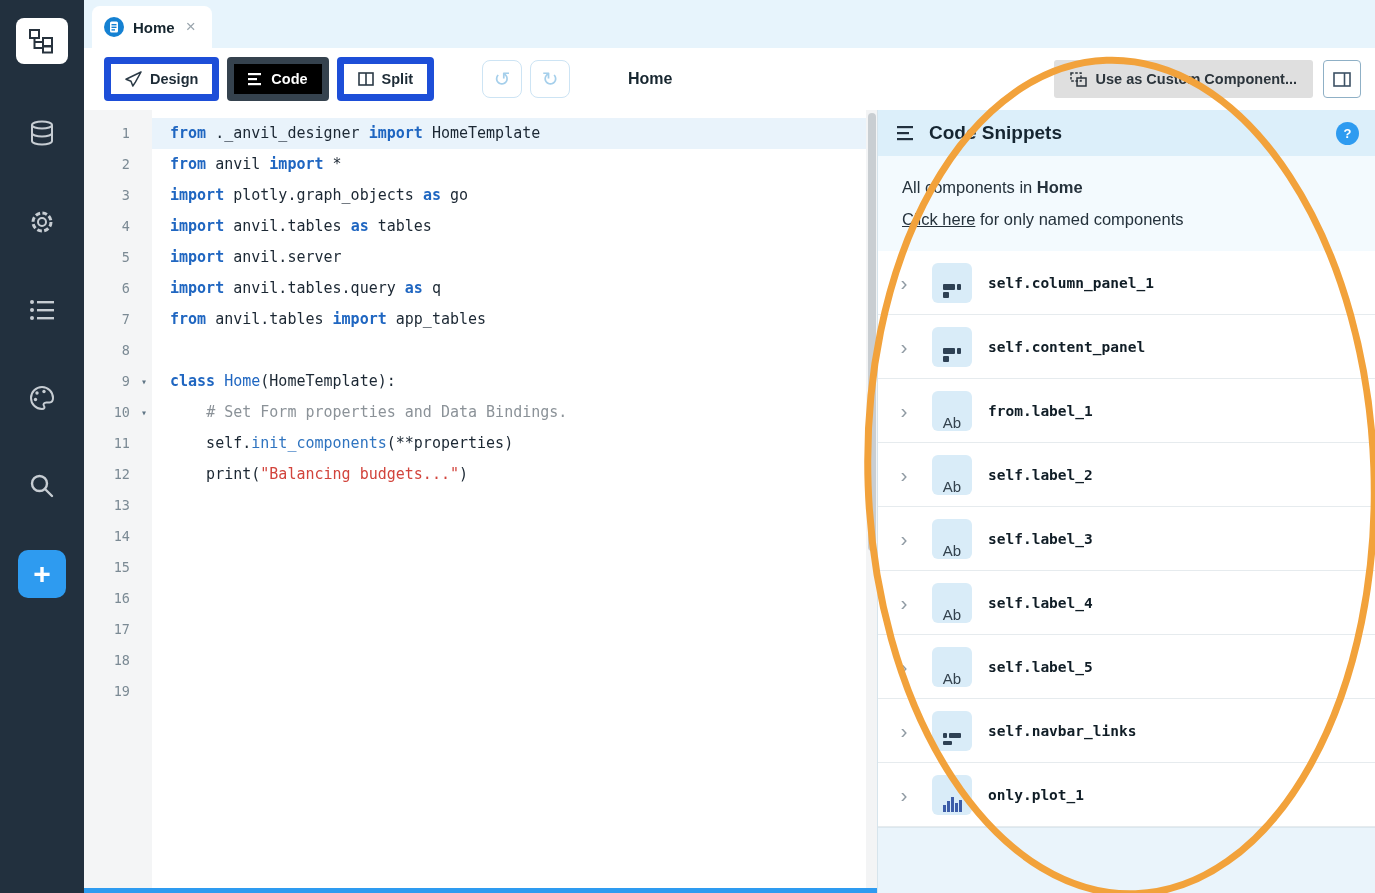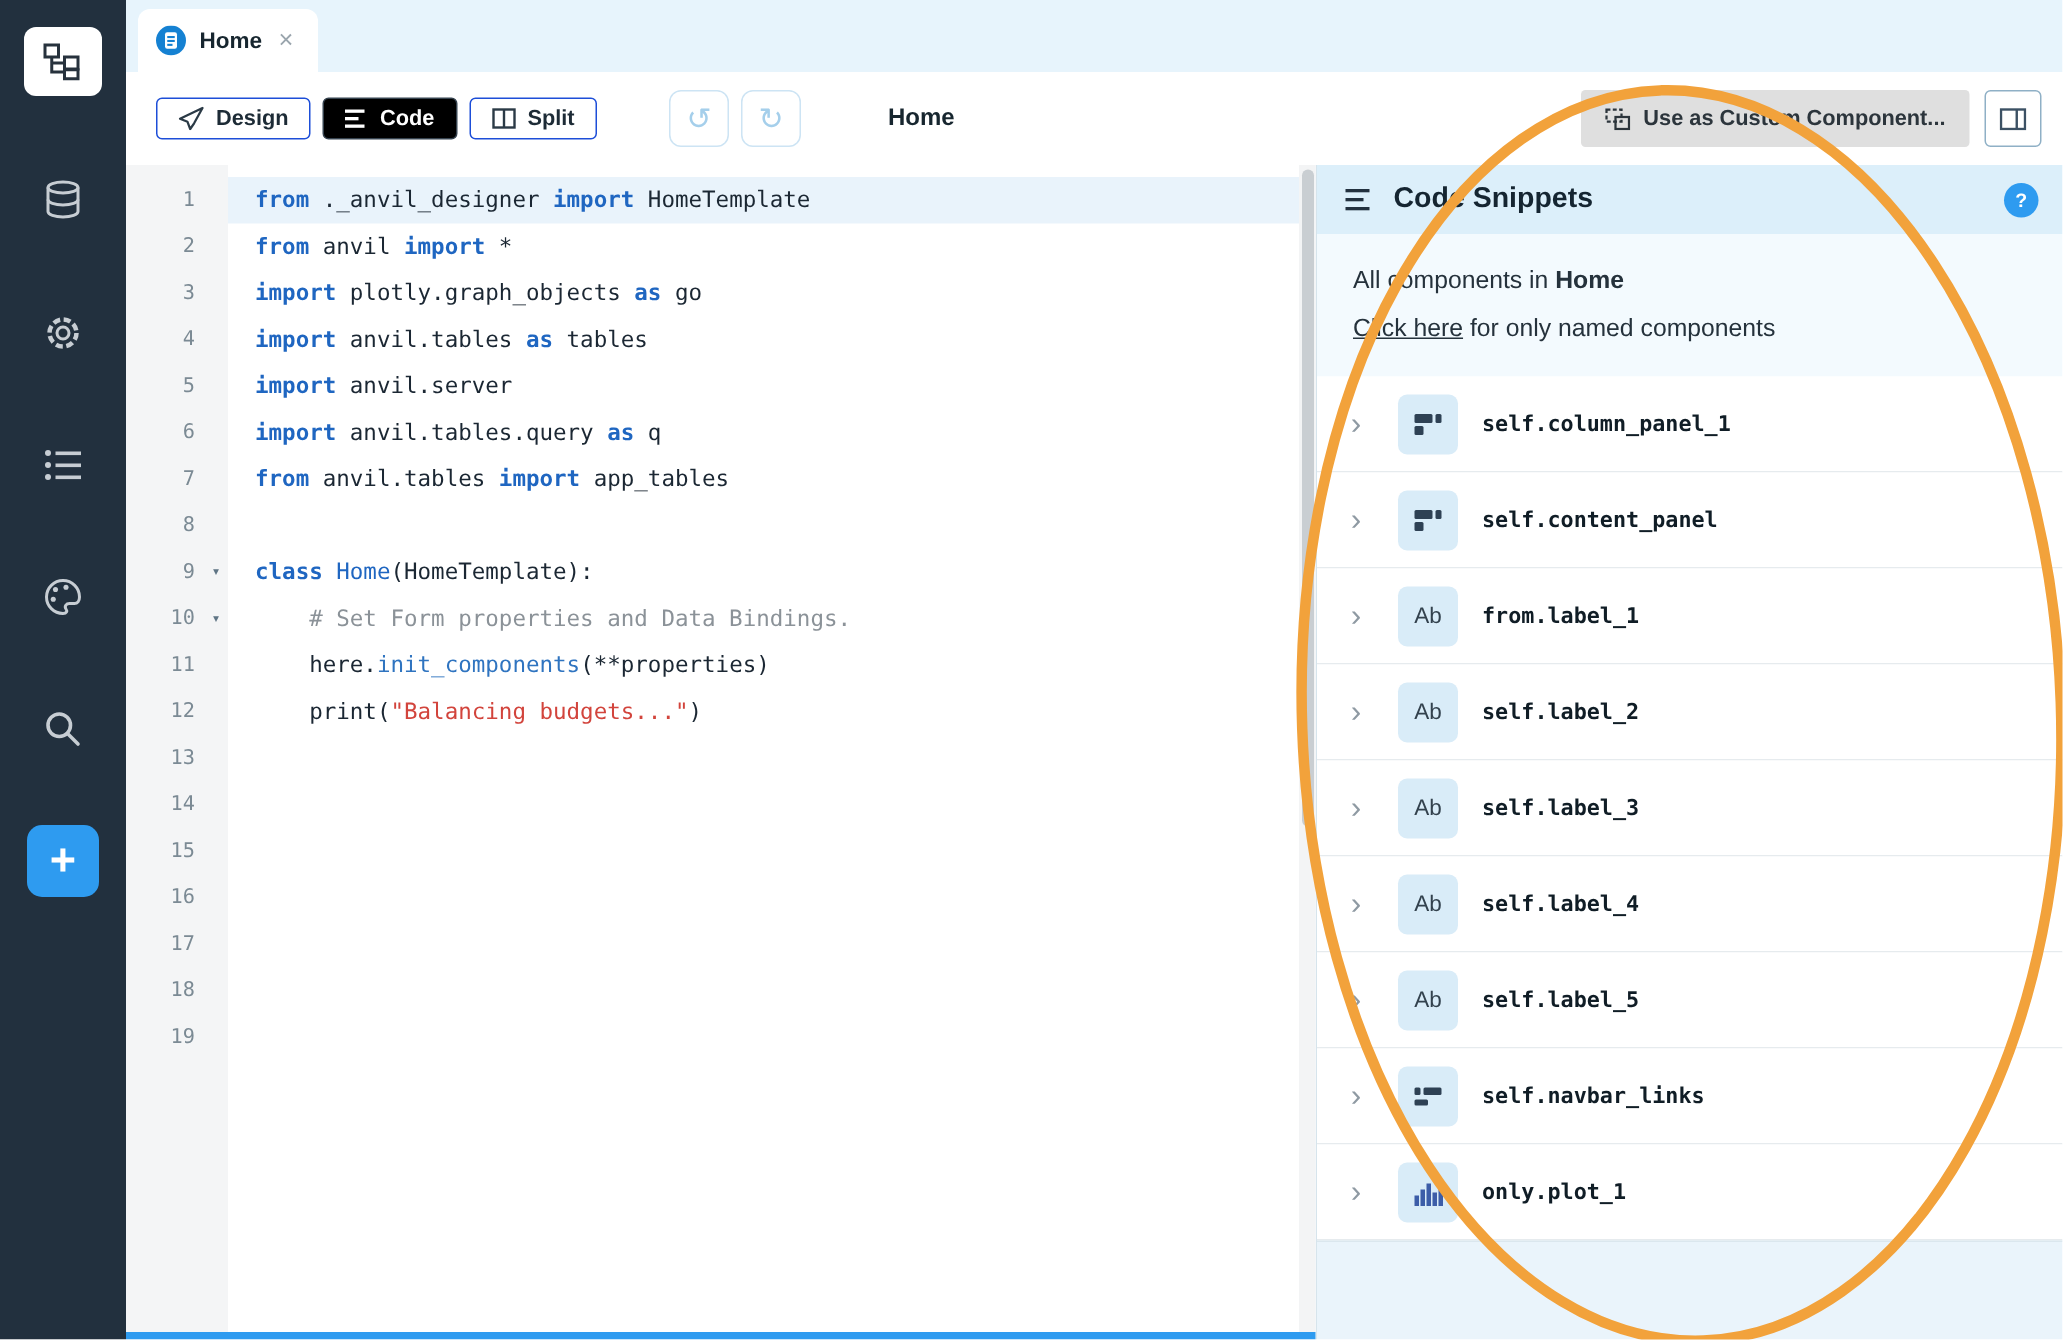--- a/index.html
+++ b/index.html
@@ -17,21 +17,21 @@
 
   
   .main { flex:1; display:flex; flex-direction:column; min-width:0; }
 
   .tabbar { height:48px; background:#e7f4fc; display:flex; align-items:flex-end; padding-left:8px; flex-shrink:0; }
   .tab { height:42px; background:#fff; border-radius:8px 8px 0 0; display:flex; align-items:center; gap:9px; padding:0 14px 0 12px; cursor:pointer; }
   .tab-label { font-weight:bold; font-size:15px; color:#17262f; }
   .tab-close { color:#9aa5ad; font-size:17px; cursor:pointer; padding:0 2px; }
 
   .toolbar { height:62px; background:#fff; display:flex; align-items:center; padding:0 14px 0 20px; flex-shrink:0; }
-  .btn { height:28px; border:1px solid #1d4ed8; border-radius:4px; background:#fff; display:inline-flex; align-items:center; gap:8px; padding:0 14px; font-weight:bold; font-size:14.5px; color:#1d2b36; cursor:pointer; }
+  .btn { height:44px; border:7px solid #1d4ed8; border-radius:4px; background:#fff; display:inline-flex; align-items:center; gap:8px; padding:0 14px; font-weight:bold; font-size:14.5px; color:#1d2b36; cursor:pointer; }
   .btn + .btn { margin-left:8px; }
   .btn.active { background:#000000; border-color:#35424e; color:#fff; }
   .undo-group { margin-left:48px; display:flex; gap:8px; }
   .sq-btn { width:40px; height:38px; border:1.5px solid #cde4f4; border-radius:8px; background:#fff; color:#a5cfeb; font-size:20px; display:flex; align-items:center; justify-content:center; cursor:pointer; }
   .form-title { margin-left:58px; font-size:16px; font-weight:bold; color:#17262f; }
   .toolbar-right { margin-left:auto; display:flex; align-items:center; gap:10px; }
   .use-custom { height:38px; background:#dfdfdf; border:none; border-radius:3px; display:inline-flex; align-items:center; gap:9px; padding:0 16px; font-weight:bold; font-size:14.5px; color:#2c353c; cursor:pointer; font-family:inherit; }
   .panel-btn { width:38px; height:38px; border:1px solid #8fb0c6; border-radius:4px; background:#fff; display:flex; align-items:center; justify-content:center; cursor:pointer; }
 
   .content { flex:1; display:flex; min-height:0; }
@@ -56,21 +56,21 @@
   
   .snippets { flex:1; display:flex; flex-direction:column; border-left:1px solid #d6e4ec; background:#fff; min-width:0; }
   .sn-header { height:46px; background:#dceffa; display:flex; align-items:center; gap:13px; padding:0 16px 0 18px; flex-shrink:0; }
   .sn-title { font-size:19px; font-weight:bold; color:#152531; flex:1; }
   .help-icon { width:23px; height:23px; border-radius:50%; background:#2e9bf0; color:#fff; font-size:13px; font-weight:bold; display:flex; align-items:center; justify-content:center; cursor:pointer; }
   .sn-sub { background:#f3fafe; padding:15px 24px 16px; font-size:16.5px; color:#25323c; line-height:1.95; flex-shrink:0; }
   .sn-link { text-decoration:underline; color:#25323c; cursor:pointer; }
   .sn-list { flex-shrink:0; }
   .sn-row { height:64px; display:flex; align-items:center; padding:0 10px 0 14px; border-bottom:1px solid #e6ebee; background:#fff; cursor:pointer; }
   .chev { color:#8f9aa3; font-size:21px; width:24px; text-align:center; flex-shrink:0; cursor:pointer; }
-  .comp-icon { width:40px; height:40px; border-radius:6px; background:#d9ecf8; display:flex; align-items:center; justify-content:center; margin-left:16px; flex-shrink:0; }
+  .comp-icon { width:40px; height:40px; border-radius:6px; background:#d9ecf8; display:flex; align-items:flex-end; justify-content:center; margin-left:16px; flex-shrink:0; }
   .ab { font-size:15px; color:#33424e; }
   .comp-label { margin-left:16px; font-family:"DejaVu Sans Mono", monospace; font-weight:bold; font-size:14.5px; color:#101d26; }
   .sn-footer { flex:1; background:#eaf4fb; border-top:1px solid #dbe7ee; }
 
   
   .annotation { position:fixed; left:0; top:0; pointer-events:none; z-index:50; }
 </style>
 </head>
 <body>
 
@@ -219,21 +219,21 @@
             <div class="code-line active"><span class="tok-kw">from</span><span class="tok-pl"> ._anvil_designer </span><span class="tok-kw">import</span><span class="tok-pl"> HomeTemplate</span></div>
             <div class="code-line"><span class="tok-kw">from</span><span class="tok-pl"> anvil </span><span class="tok-kw">import</span><span class="tok-pl"> *</span></div>
             <div class="code-line"><span class="tok-kw">import</span><span class="tok-pl"> plotly.graph_objects </span><span class="tok-kw">as</span><span class="tok-pl"> go</span></div>
             <div class="code-line"><span class="tok-kw">import</span><span class="tok-pl"> anvil.tables </span><span class="tok-kw">as</span><span class="tok-pl"> tables</span></div>
             <div class="code-line"><span class="tok-kw">import</span><span class="tok-pl"> anvil.server</span></div>
             <div class="code-line"><span class="tok-kw">import</span><span class="tok-pl"> anvil.tables.query </span><span class="tok-kw">as</span><span class="tok-pl"> q</span></div>
             <div class="code-line"><span class="tok-kw">from</span><span class="tok-pl"> anvil.tables </span><span class="tok-kw">import</span><span class="tok-pl"> app_tables</span></div>
             <div class="code-line"></div>
             <div class="code-line"><span class="tok-kw">class</span><span class="tok-pl"> </span><span class="tok-cls">Home</span><span class="tok-pl">(HomeTemplate):</span></div>
             <div class="code-line"><span class="tok-pl">    </span><span class="tok-com"># Set Form properties and Data Bindings.</span></div>
-            <div class="code-line"><span class="tok-pl">    here.</span><span class="tok-fn">init_components</span><span class="tok-pl">(**properties)</span></div>
+            <div class="code-line"><span class="tok-pl">    self.</span><span class="tok-fn">init_components</span><span class="tok-pl">(**properties)</span></div>
             <div class="code-line"><span class="tok-pl">    print(</span><span class="tok-str">"Balancing budgets..."</span><span class="tok-pl">)</span></div>
             <div class="code-line"></div>
             <div class="code-line"></div>
             <div class="code-line"></div>
             <div class="code-line"></div>
             <div class="code-line"></div>
             <div class="code-line"></div>
           </div>
         <div class="v-scrollbar">
           <div class="v-thumb"></div>

